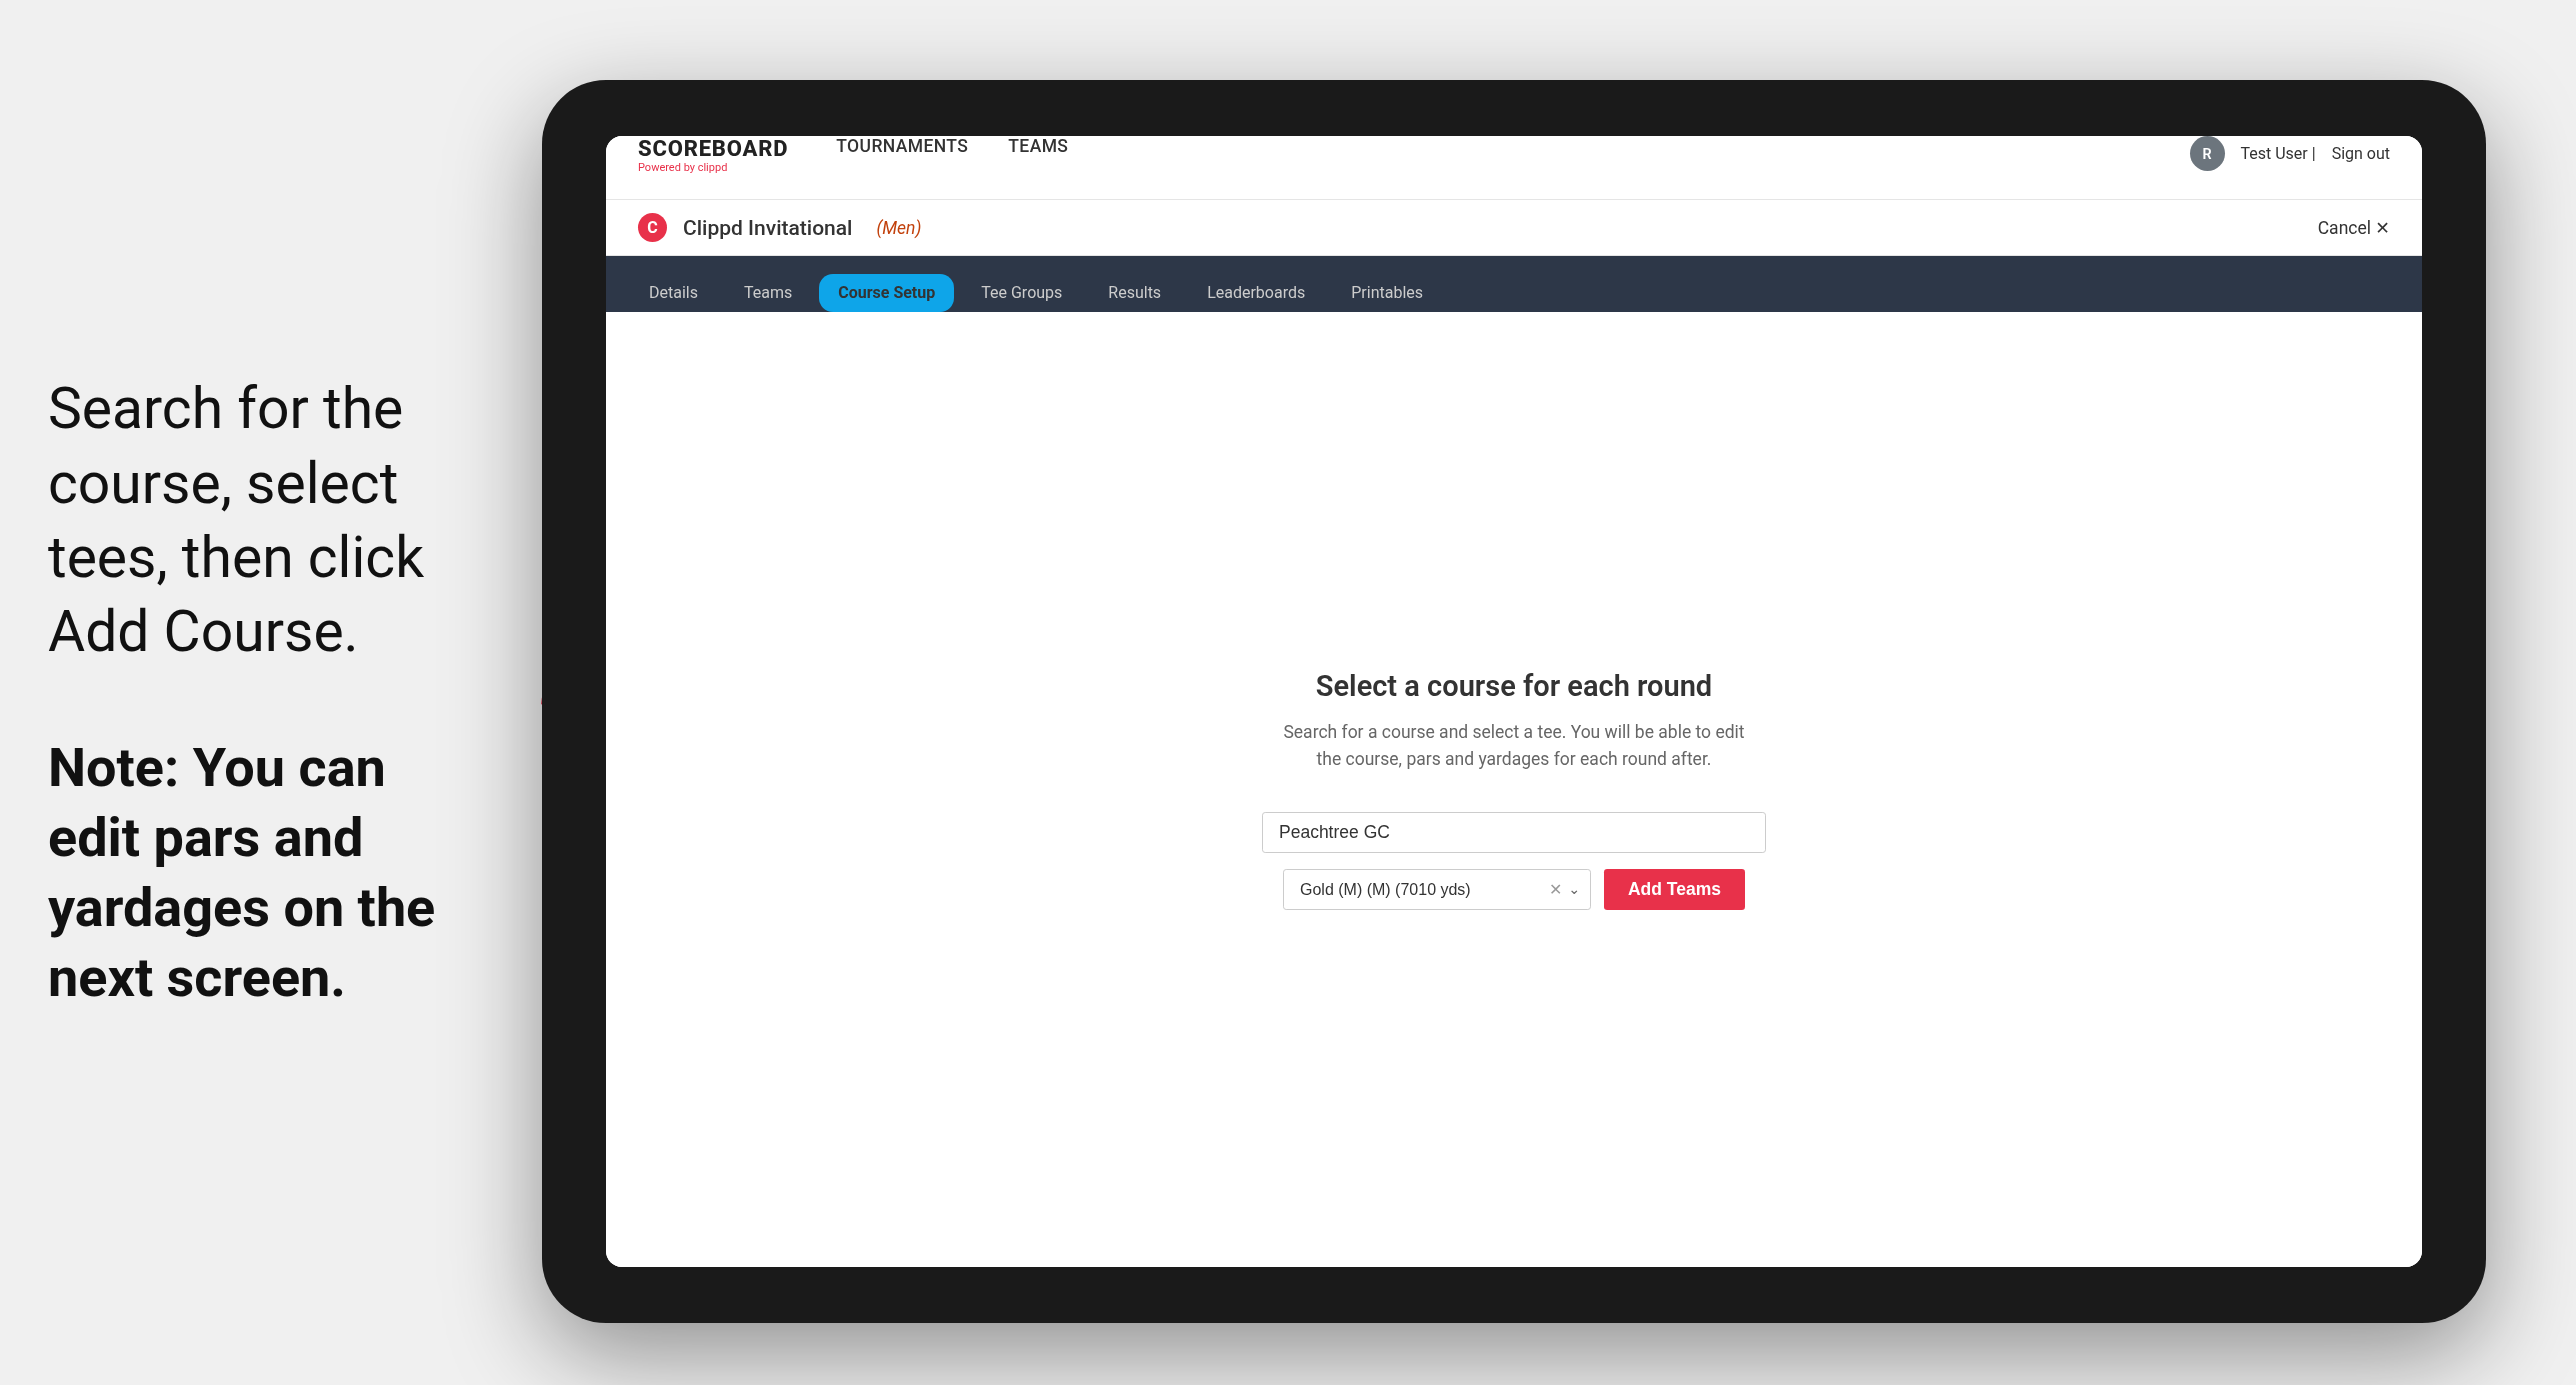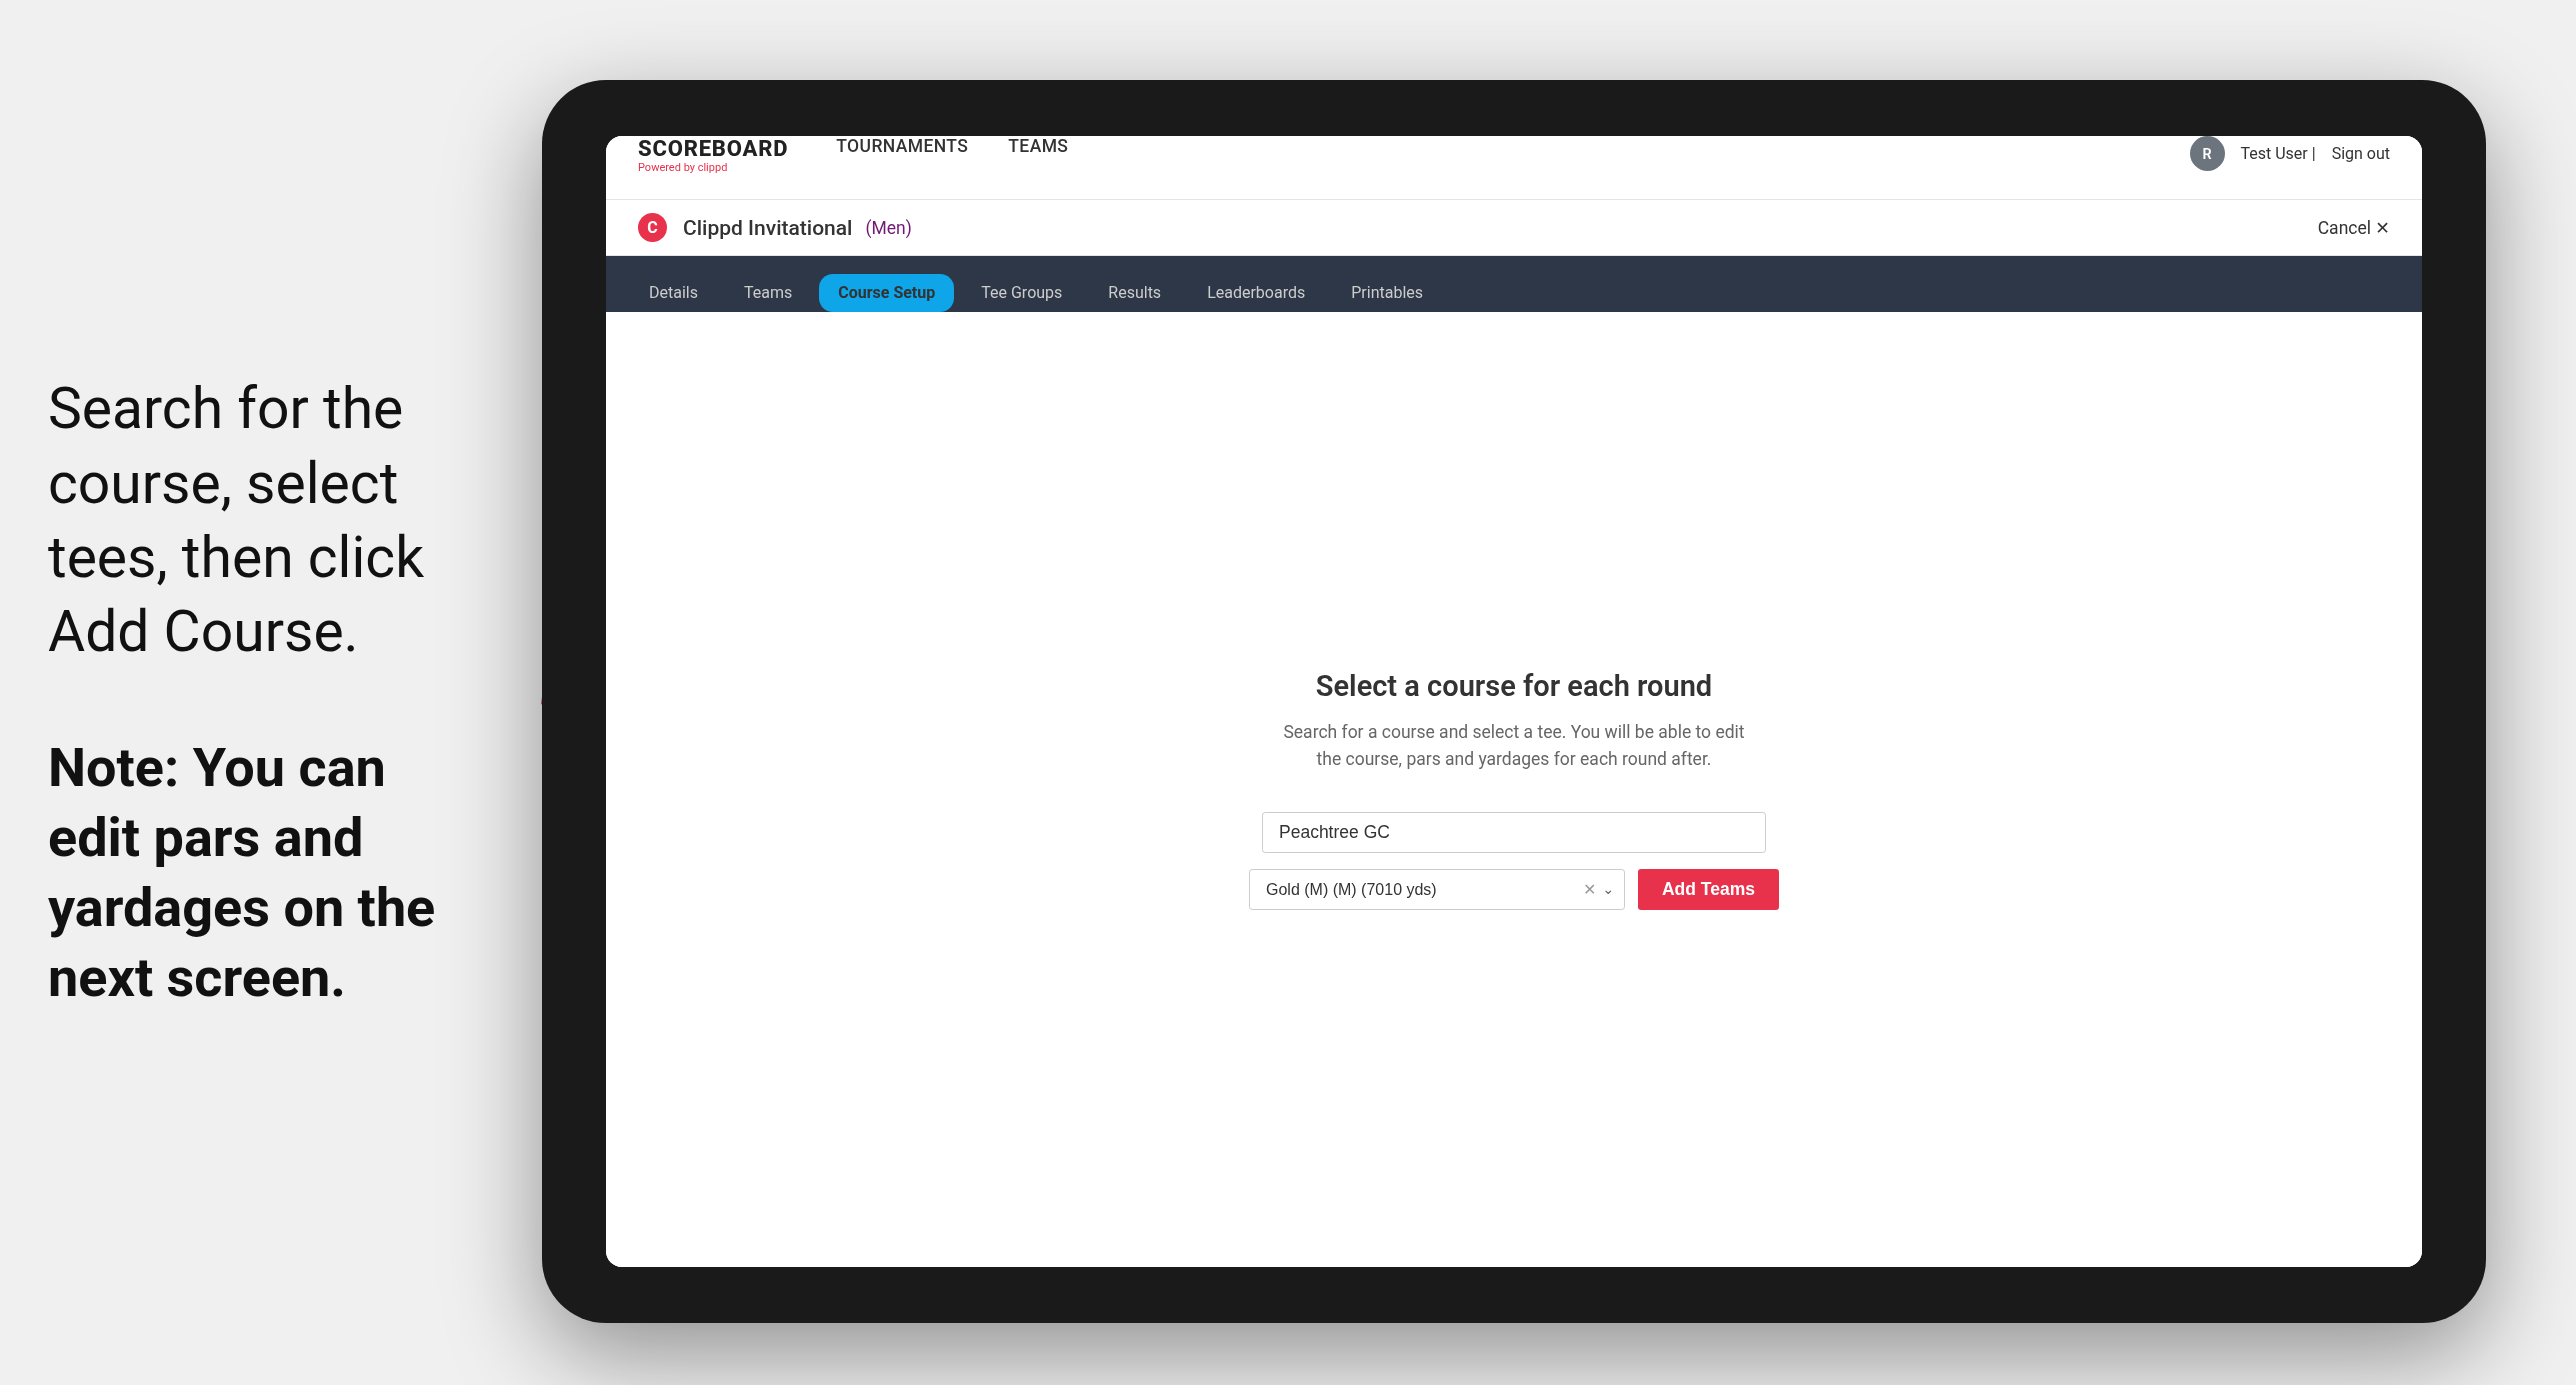--- a/index.html
+++ b/index.html
@@ -168,22 +168,23 @@
     }
 
     .tournament-title {
       font-size: 21px;
       color: #333;
       font-weight: 500;
     }
 
     .tournament-gender {
       font-size: 17.5px;
-      color: #701a75;
-      margin-left: 13px;
+      color: #c2410c;
+      margin-left: 24px;
+      font-style: italic;
     }
 
     .cancel-btn {
       margin-left: auto;
       font-size: 17.5px;
       color: #333;
       cursor: pointer;
     }
 
     
@@ -248,21 +249,21 @@
       font-size: 17.5px;
       color: #333;
       margin-bottom: 16px;
       outline: none;
     }
 
     .tee-row {
       display: flex;
       align-items: center;
       gap: 12.7px;
-      width: 530px;
+      width: 462px;
     }
 
     .tee-select-wrapper {
       flex: 1;
       position: relative;
     }
 
     .tee-select-wrapper select {
       width: 100%;
       height: 41px;

